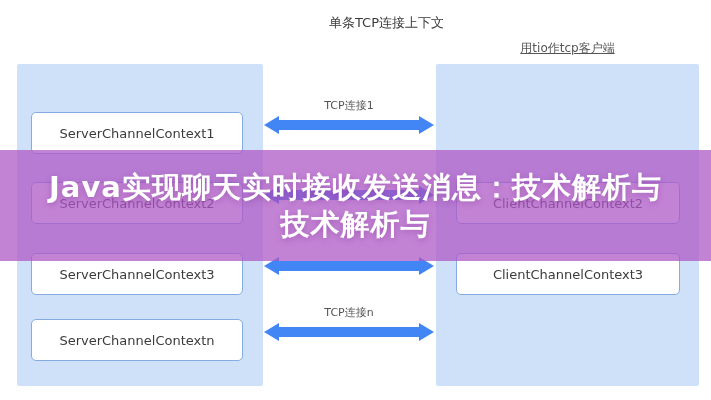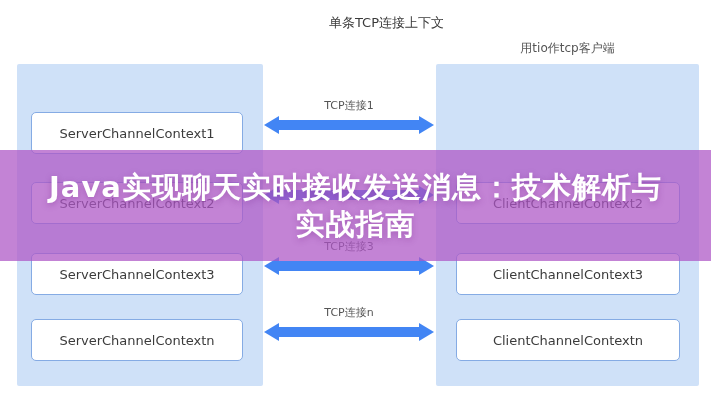--- a/index.html
+++ b/index.html
@@ -10,21 +10,21 @@
   }
   .title{
     position:absolute; top:14px; left:0; width:711px;
     text-align:center; font-size:13px; color:#3a3a3a;padding-left:31px;
   }
   .header{
     position:absolute; top:40px; font-size:12px; color:#555;
     text-align:center; white-space:nowrap;
   }
   .header.left{left:17px; width:246px;}
-  .header.right{left:436px; width:263px;}
+  .header.right{left:436px; width:263px;text-decoration:underline;}
   .panel{
     position:absolute; top:64px; height:322px; background:#cfe1f8;
     border-radius:2px;
   }
   .panel.left{left:17px; width:246px;}
   .panel.right{left:436px; width:263px;}
   .row{position:absolute; left:0; width:711px; height:62px;}
   .r1{top:98px;} .r2{top:168px;} .r3{top:239px;} .r4{top:305px;}
   .conn-label{
     position:absolute; left:264px; width:170px; top:0;
@@ -83,39 +83,37 @@
     <div class="node server">ServerChannelContext2</div>
     <div class="arrow">
       <span class="head hl"></span>
       <span class="shaft"></span>
       <span class="head hr"></span>
     </div>
     <div class="node client">ClientChannelContext2</div>
   </div>
 
   <div class="row r3">
-    <div class="conn-label">TCP连接3</div>
     <div class="node server">ServerChannelContext3</div>
     <div class="arrow">
       <span class="head hl"></span>
       <span class="shaft"></span>
       <span class="head hr"></span>
     </div>
     <div class="node client">ClientChannelContext3</div>
   </div>
 
   <div class="row r4">
     <div class="conn-label">TCP连接n</div>
     <div class="node server">ServerChannelContextn</div>
     <div class="arrow">
       <span class="head hl"></span>
       <span class="shaft"></span>
       <span class="head hr"></span>
     </div>
-    <div class="node client">ClientChannelContextn</div>
   </div>
 
   <div class="banner">
     <div class="banner-line">Java实现聊天实时接收发送消息：技术解析与</div>
-    <div class="banner-line">实战指南</div>
+    <div class="banner-line">技术解析与</div>
   </div>
 
 </div>
 
 </body></html>

